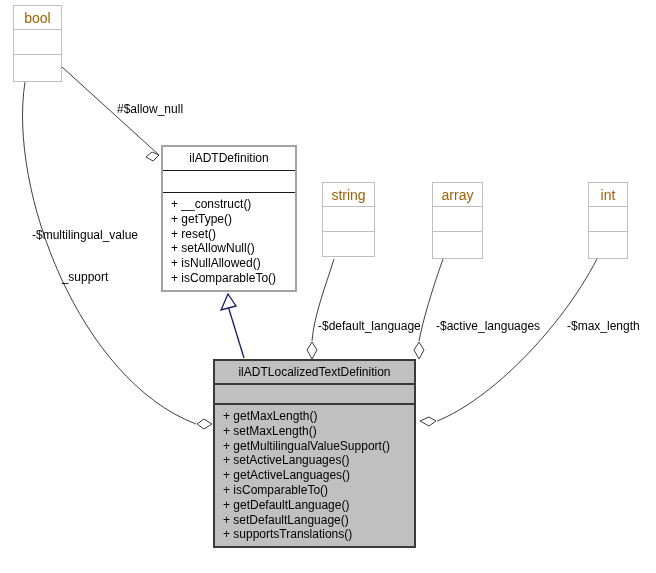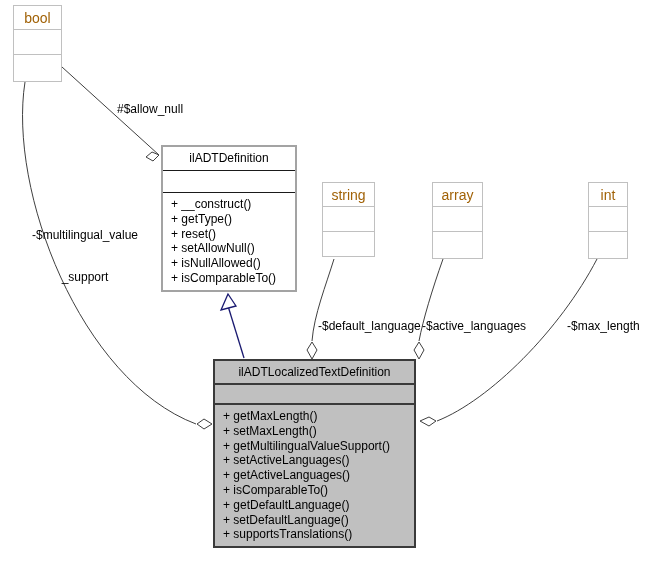--- a/index.html
+++ b/index.html
@@ -196,17 +196,17 @@
 
   <div class="elabel" style="left:117px; top:102px;">#$allow_null</div>
 
   <div class="elabel center" style="left:26px; top:200px; width:118px;">
     <div>-$multilingual_value</div>
     <div>_support</div>
   </div>
 
   <div class="elabel" style="left:318px; top:319px;">-$default_language</div>
 
-  <div class="elabel" style="left:422px; top:319px;">-$active_languages</div>
+  <div class="elabel" style="left:436px; top:319px;">-$active_languages</div>
 
   <div class="elabel" style="left:567px; top:319px;">-$max_length</div>
 
 </div>
 
 </body></html>

